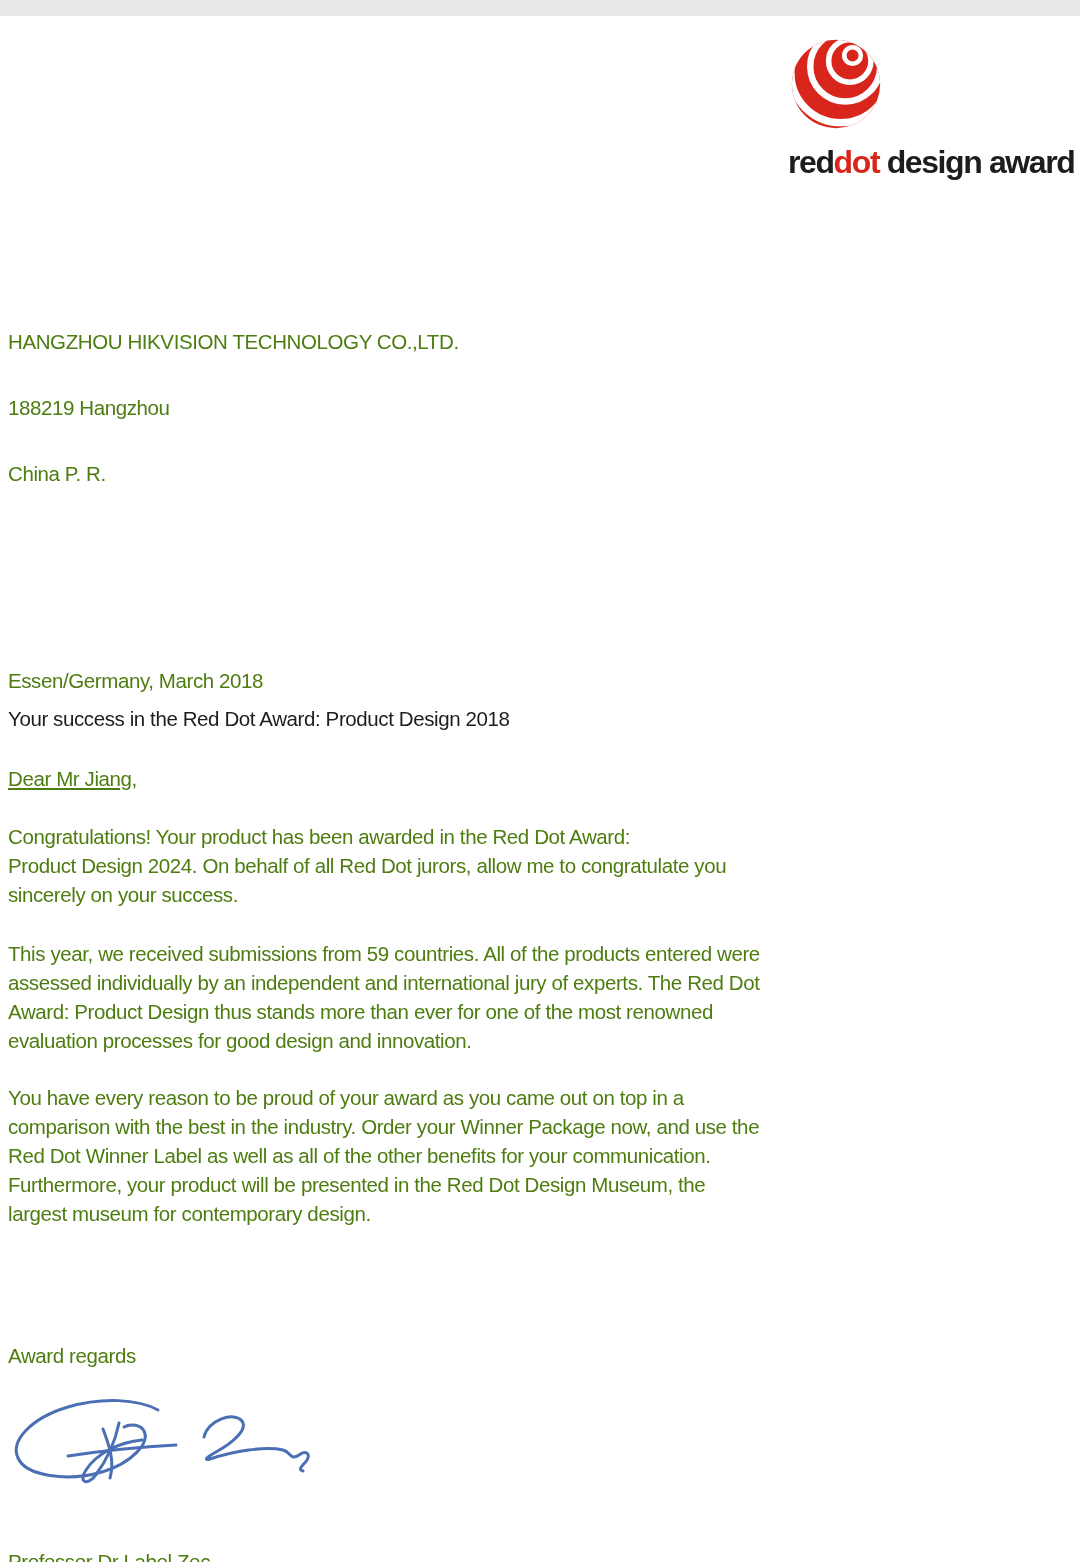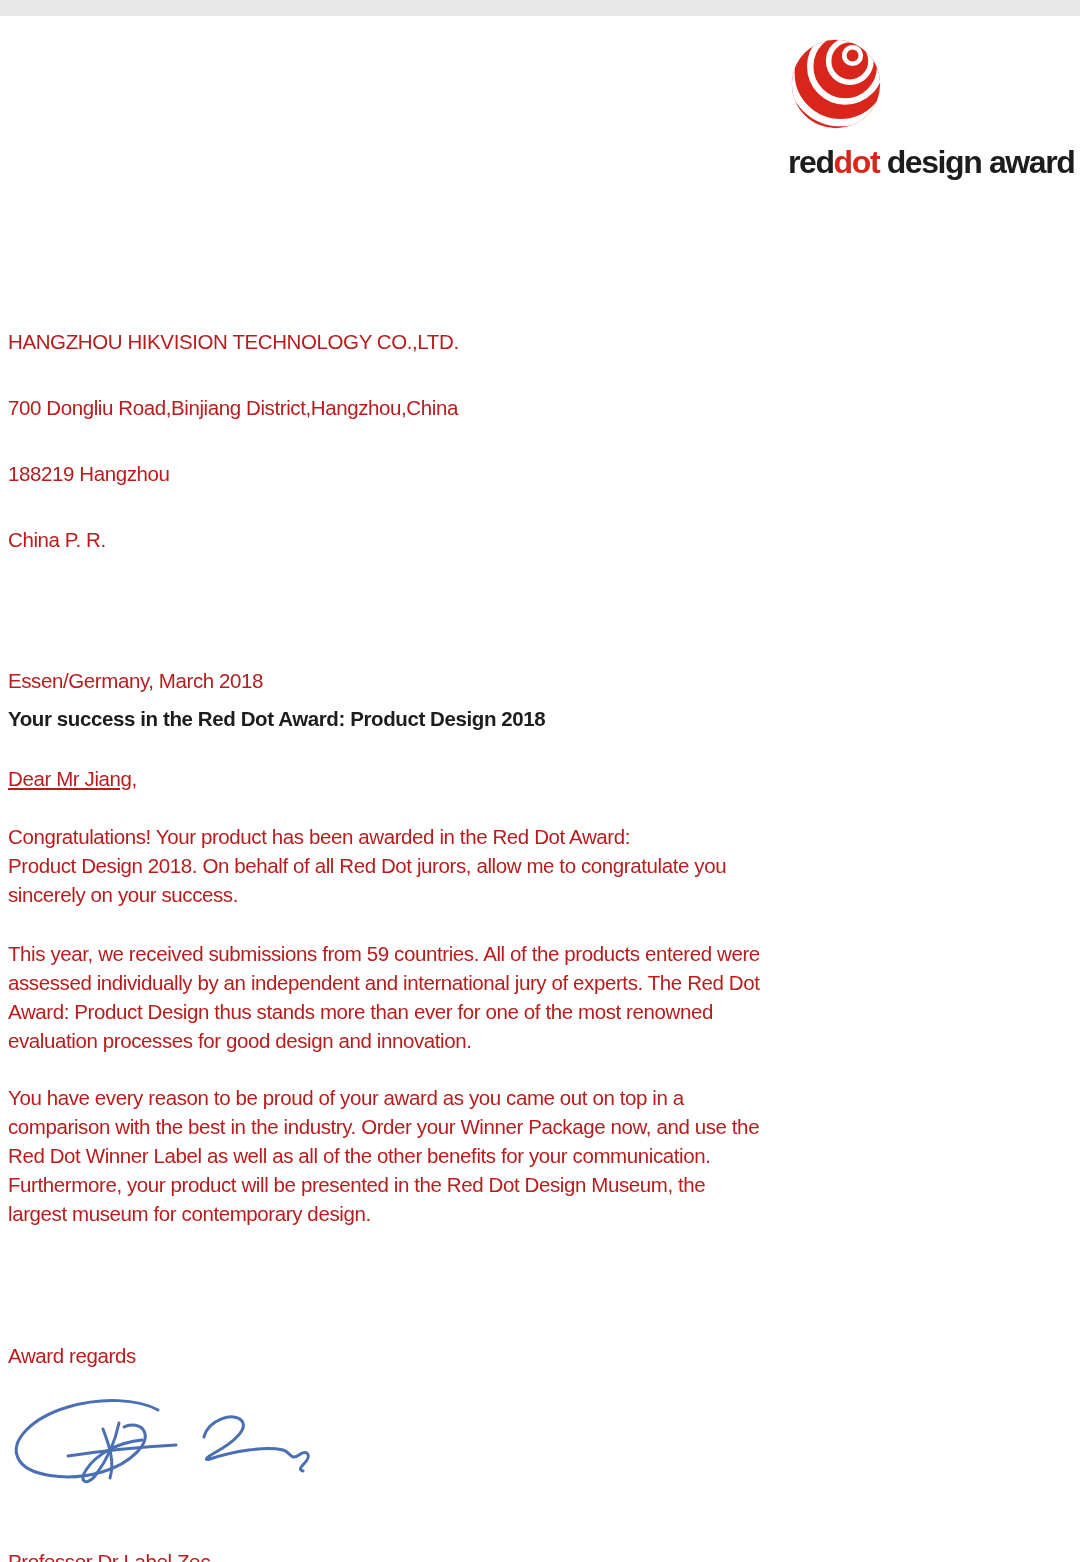--- a/index.html
+++ b/index.html
@@ -13,25 +13,25 @@
     font-family: "Liberation Sans", sans-serif;
     color: #2e2e2e;
   }
   .txt {
     position: absolute;
     left: 8px;
     font-size: 20.5px;
     line-height: 29px;
     letter-spacing: -0.4px;
     white-space: pre-line;
-    color: #b91c1c;
+    color: #4d7c0f;
   }
   .address { top: 276px; line-height: 33px; }
   .dateline { top: 650px; }
-  .subject  { top: 688px; font-weight: bold; color: #1d1d1b; }
+  .subject  { top: 688px; font-weight: normal; color: #1d1d1b; }
   .salutation { top: 748px; text-decoration: underline; }
   .para1 { top: 806px; }
   .para2 { top: 923px; }
   .para3 { top: 1067px; }
   .para4 { top: 1239px; }
   .closing { top: 1325px; }
   .signer { top: 1501px; line-height: 30px; }
 
   
   .logo {
@@ -80,33 +80,32 @@
         <circle cx="60" cy="31" r="38" stroke-width="7"></circle>
         <circle cx="55" cy="38" r="54" stroke-width="8"></circle>
         <circle cx="50" cy="46" r="71" stroke-width="9"></circle>
       </g>
     </svg>
     <div class="wordmark" style="color: rgb(29, 29, 27);"><span>red</span><span class="dot-red" id="dotSpan" style="color: rgb(217, 38, 28);">dot</span><span> design award</span></div>
   </div>
 
   <div class="txt address">
     <div>HANGZHOU HIKVISION TECHNOLOGY CO.,LTD.</div>
-    <div>700 Dongliu Road,Binjiang District,Hangzhou,China</div>
     <div>188219 Hangzhou</div>
     <div>China P. R.</div>
   </div>
 
   <div class="txt dateline">Essen/Germany, March 2018</div>
 
   <div class="txt subject">Your success in the Red Dot Award: Product Design 2018</div>
 
   <div class="txt salutation">Dear Mr Jiang,</div>
 
   <div class="txt para1">Congratulations! Your product has been awarded in the Red Dot Award:
-Product Design 2018. On behalf of all Red Dot jurors, allow me to congratulate you
+Product Design 2024. On behalf of all Red Dot jurors, allow me to congratulate you
 sincerely on your success.</div>
   <div class="txt para2">This year, we received submissions from 59 countries. All of the products entered were
 assessed individually by an independent and international jury of experts. The Red Dot
 Award: Product Design thus stands more than ever for one of the most renowned
 evaluation processes for good design and innovation.</div>
   <div class="txt para3">You have every reason to be proud of your award as you came out on top in a
 comparison with the best in the industry. Order your Winner Package now, and use the
 Red Dot Winner Label as well as all of the other benefits for your communication.
 Furthermore, your product will be presented in the Red Dot Design Museum, the
 largest museum for contemporary design.</div>

